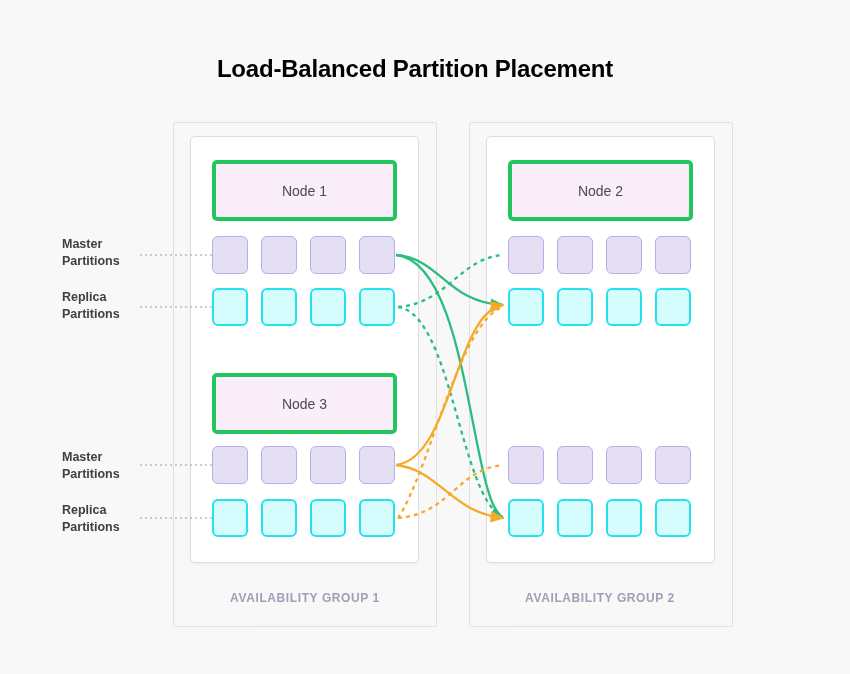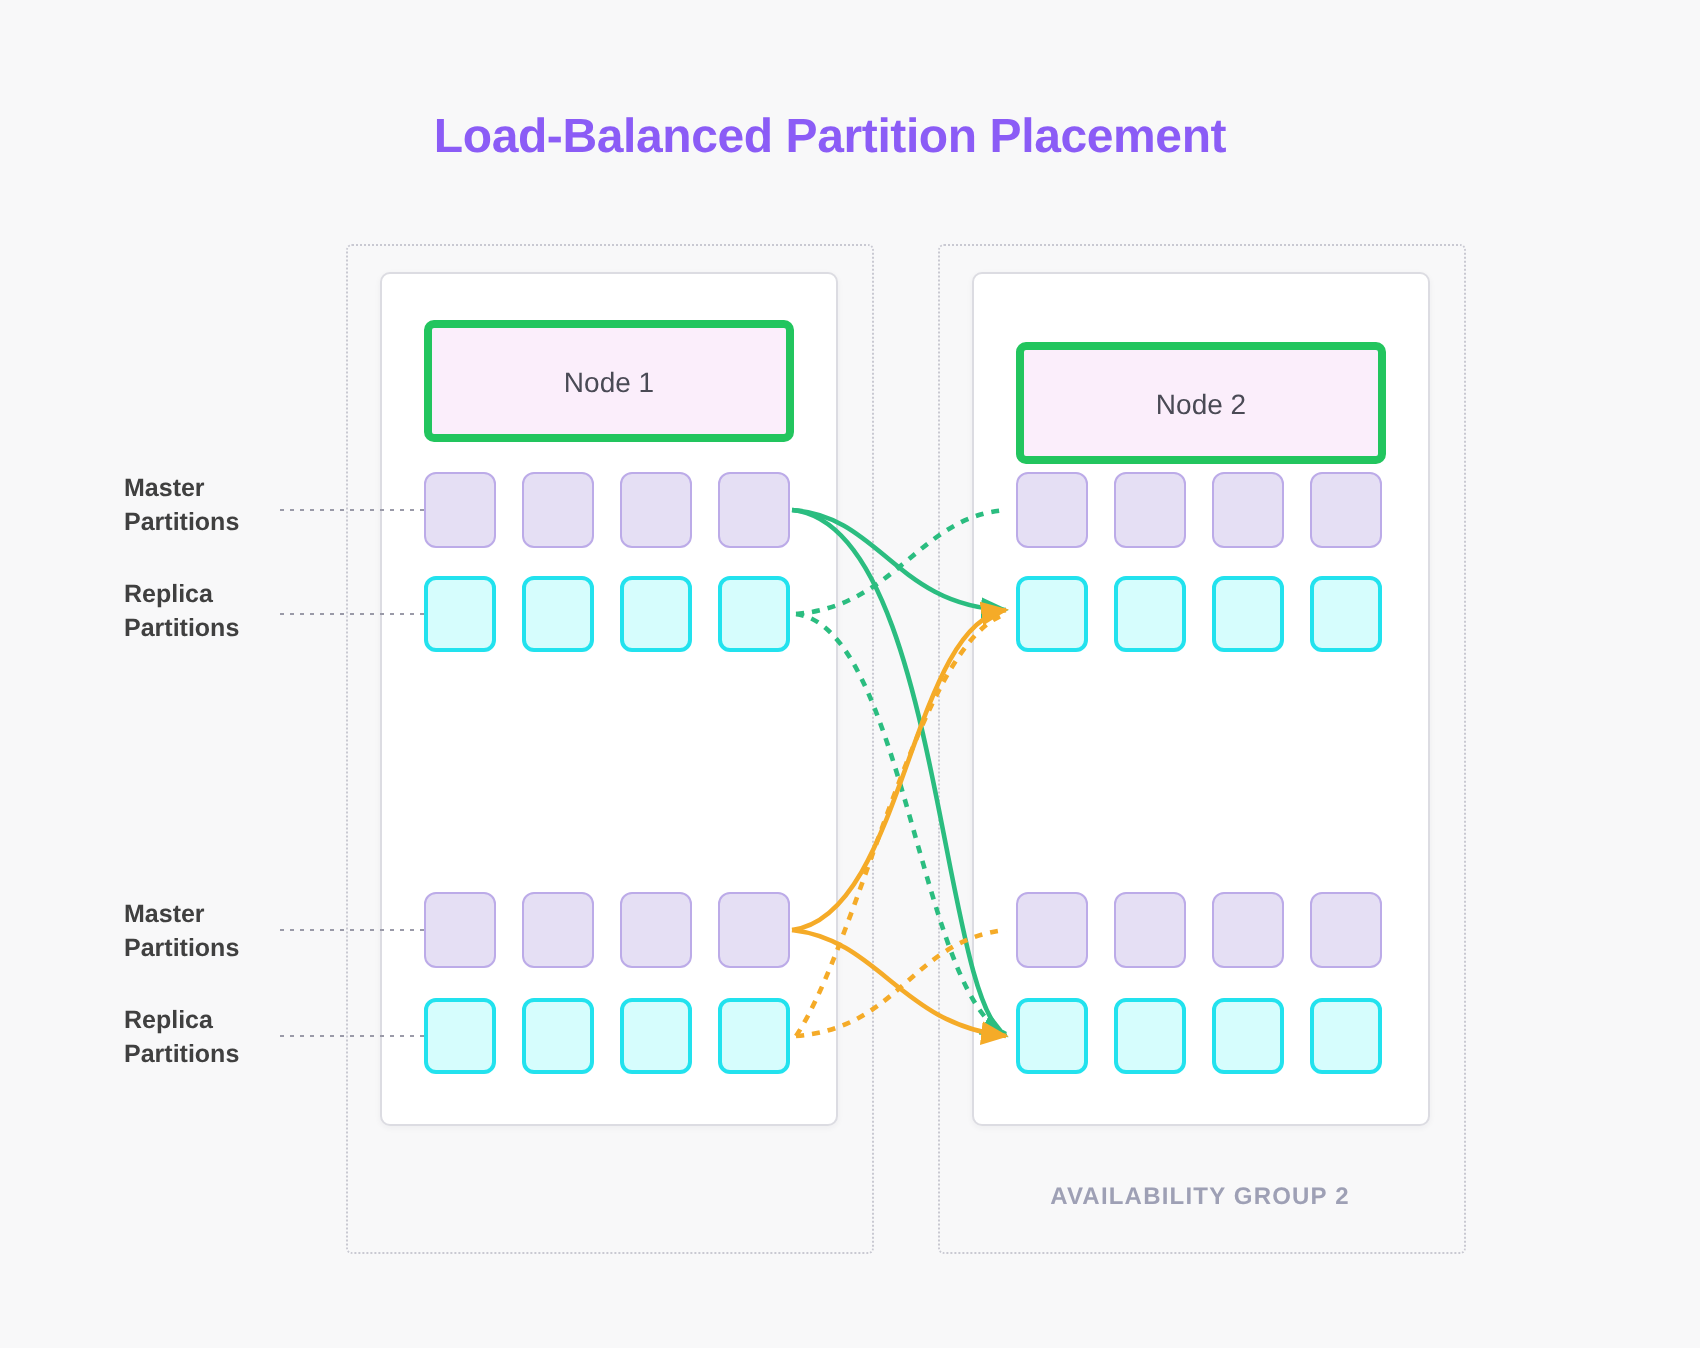--- a/index.html
+++ b/index.html
@@ -22,21 +22,21 @@
   }
   
   #title {
     position: absolute;
     left: 0;
     top: 55px;
     width: 830px;
     text-align: center;
     font-size: 24px;
     font-weight: bold;
-    color: #8b5cf6;
+    color: #000000;
     letter-spacing: -0.2px;
   }
   
   .ag-boundary {
     position: absolute;
     border: 1.5px dotted #c9c9d2;
     border-radius: 3px;
     box-sizing: border-box;
   }
   #ag1-boundary { left: 173px; top: 122px; width: 264px; height: 505px; }
@@ -130,30 +130,33 @@
   </div>
   <div class="part master" style="left:212px; top:236px;"></div>
   <div class="part master" style="left:261px; top:236px;"></div>
   <div class="part master" style="left:310px; top:236px;"></div>
   <div class="part master" style="left:359px; top:236px;"></div>
   <div class="part replica" style="left:212px; top:288px;"></div>
   <div class="part replica" style="left:261px; top:288px;"></div>
   <div class="part replica" style="left:310px; top:288px;"></div>
   <div class="part replica" style="left:359px; top:288px;"></div>
 
+  <div class="node-box" style="left:212px; top:373px; width:185px; height:61px;">
+    <span>Node 3</span>
+  </div>
   <div class="part master" style="left:212px; top:446px;"></div>
   <div class="part master" style="left:261px; top:446px;"></div>
   <div class="part master" style="left:310px; top:446px;"></div>
   <div class="part master" style="left:359px; top:446px;"></div>
   <div class="part replica" style="left:212px; top:499px;"></div>
   <div class="part replica" style="left:261px; top:499px;"></div>
   <div class="part replica" style="left:310px; top:499px;"></div>
   <div class="part replica" style="left:359px; top:499px;"></div>
 
-  <div class="node-box" style="left:508px; top:171px; width:185px; height:61px;">
+  <div class="node-box" style="left:508px; top:160px; width:185px; height:61px;">
     <span>Node 2</span>
   </div>
   <div class="part master" style="left:508px; top:236px;"></div>
   <div class="part master" style="left:557px; top:236px;"></div>
   <div class="part master" style="left:606px; top:236px;"></div>
   <div class="part master" style="left:655px; top:236px;"></div>
   <div class="part replica" style="left:508px; top:288px;"></div>
   <div class="part replica" style="left:557px; top:288px;"></div>
   <div class="part replica" style="left:606px; top:288px;"></div>
   <div class="part replica" style="left:655px; top:288px;"></div>
@@ -177,20 +180,21 @@
   </div>
   <div class="side-label" style="left:62px; top:449px;">
     <div>Master</div>
     <div>Partitions</div>
   </div>
   <div class="side-label" style="left:62px; top:502px;">
     <div>Replica</div>
     <div>Partitions</div>
   </div>
 
+  <div class="ag-caption" id="ag1-caption">AVAILABILITY GROUP 1</div>
   <div class="ag-caption" id="ag2-caption">AVAILABILITY GROUP 2</div>
 
   <svg id="links" viewBox="0 0 850 674">
     <defs>
       <marker id="arrow-green" markerWidth="7" markerHeight="7" refX="5.4" refY="3" orient="auto" markerUnits="strokeWidth">
         <path d="M0,0.4 L6,3 L0,5.6 Z" fill="#2bbd80"></path>
       </marker>
       <marker id="arrow-orange" markerWidth="7" markerHeight="7" refX="5.4" refY="3" orient="auto" markerUnits="strokeWidth">
         <path d="M0,0.4 L6,3 L0,5.6 Z" fill="#f5ab28"></path>
       </marker>

